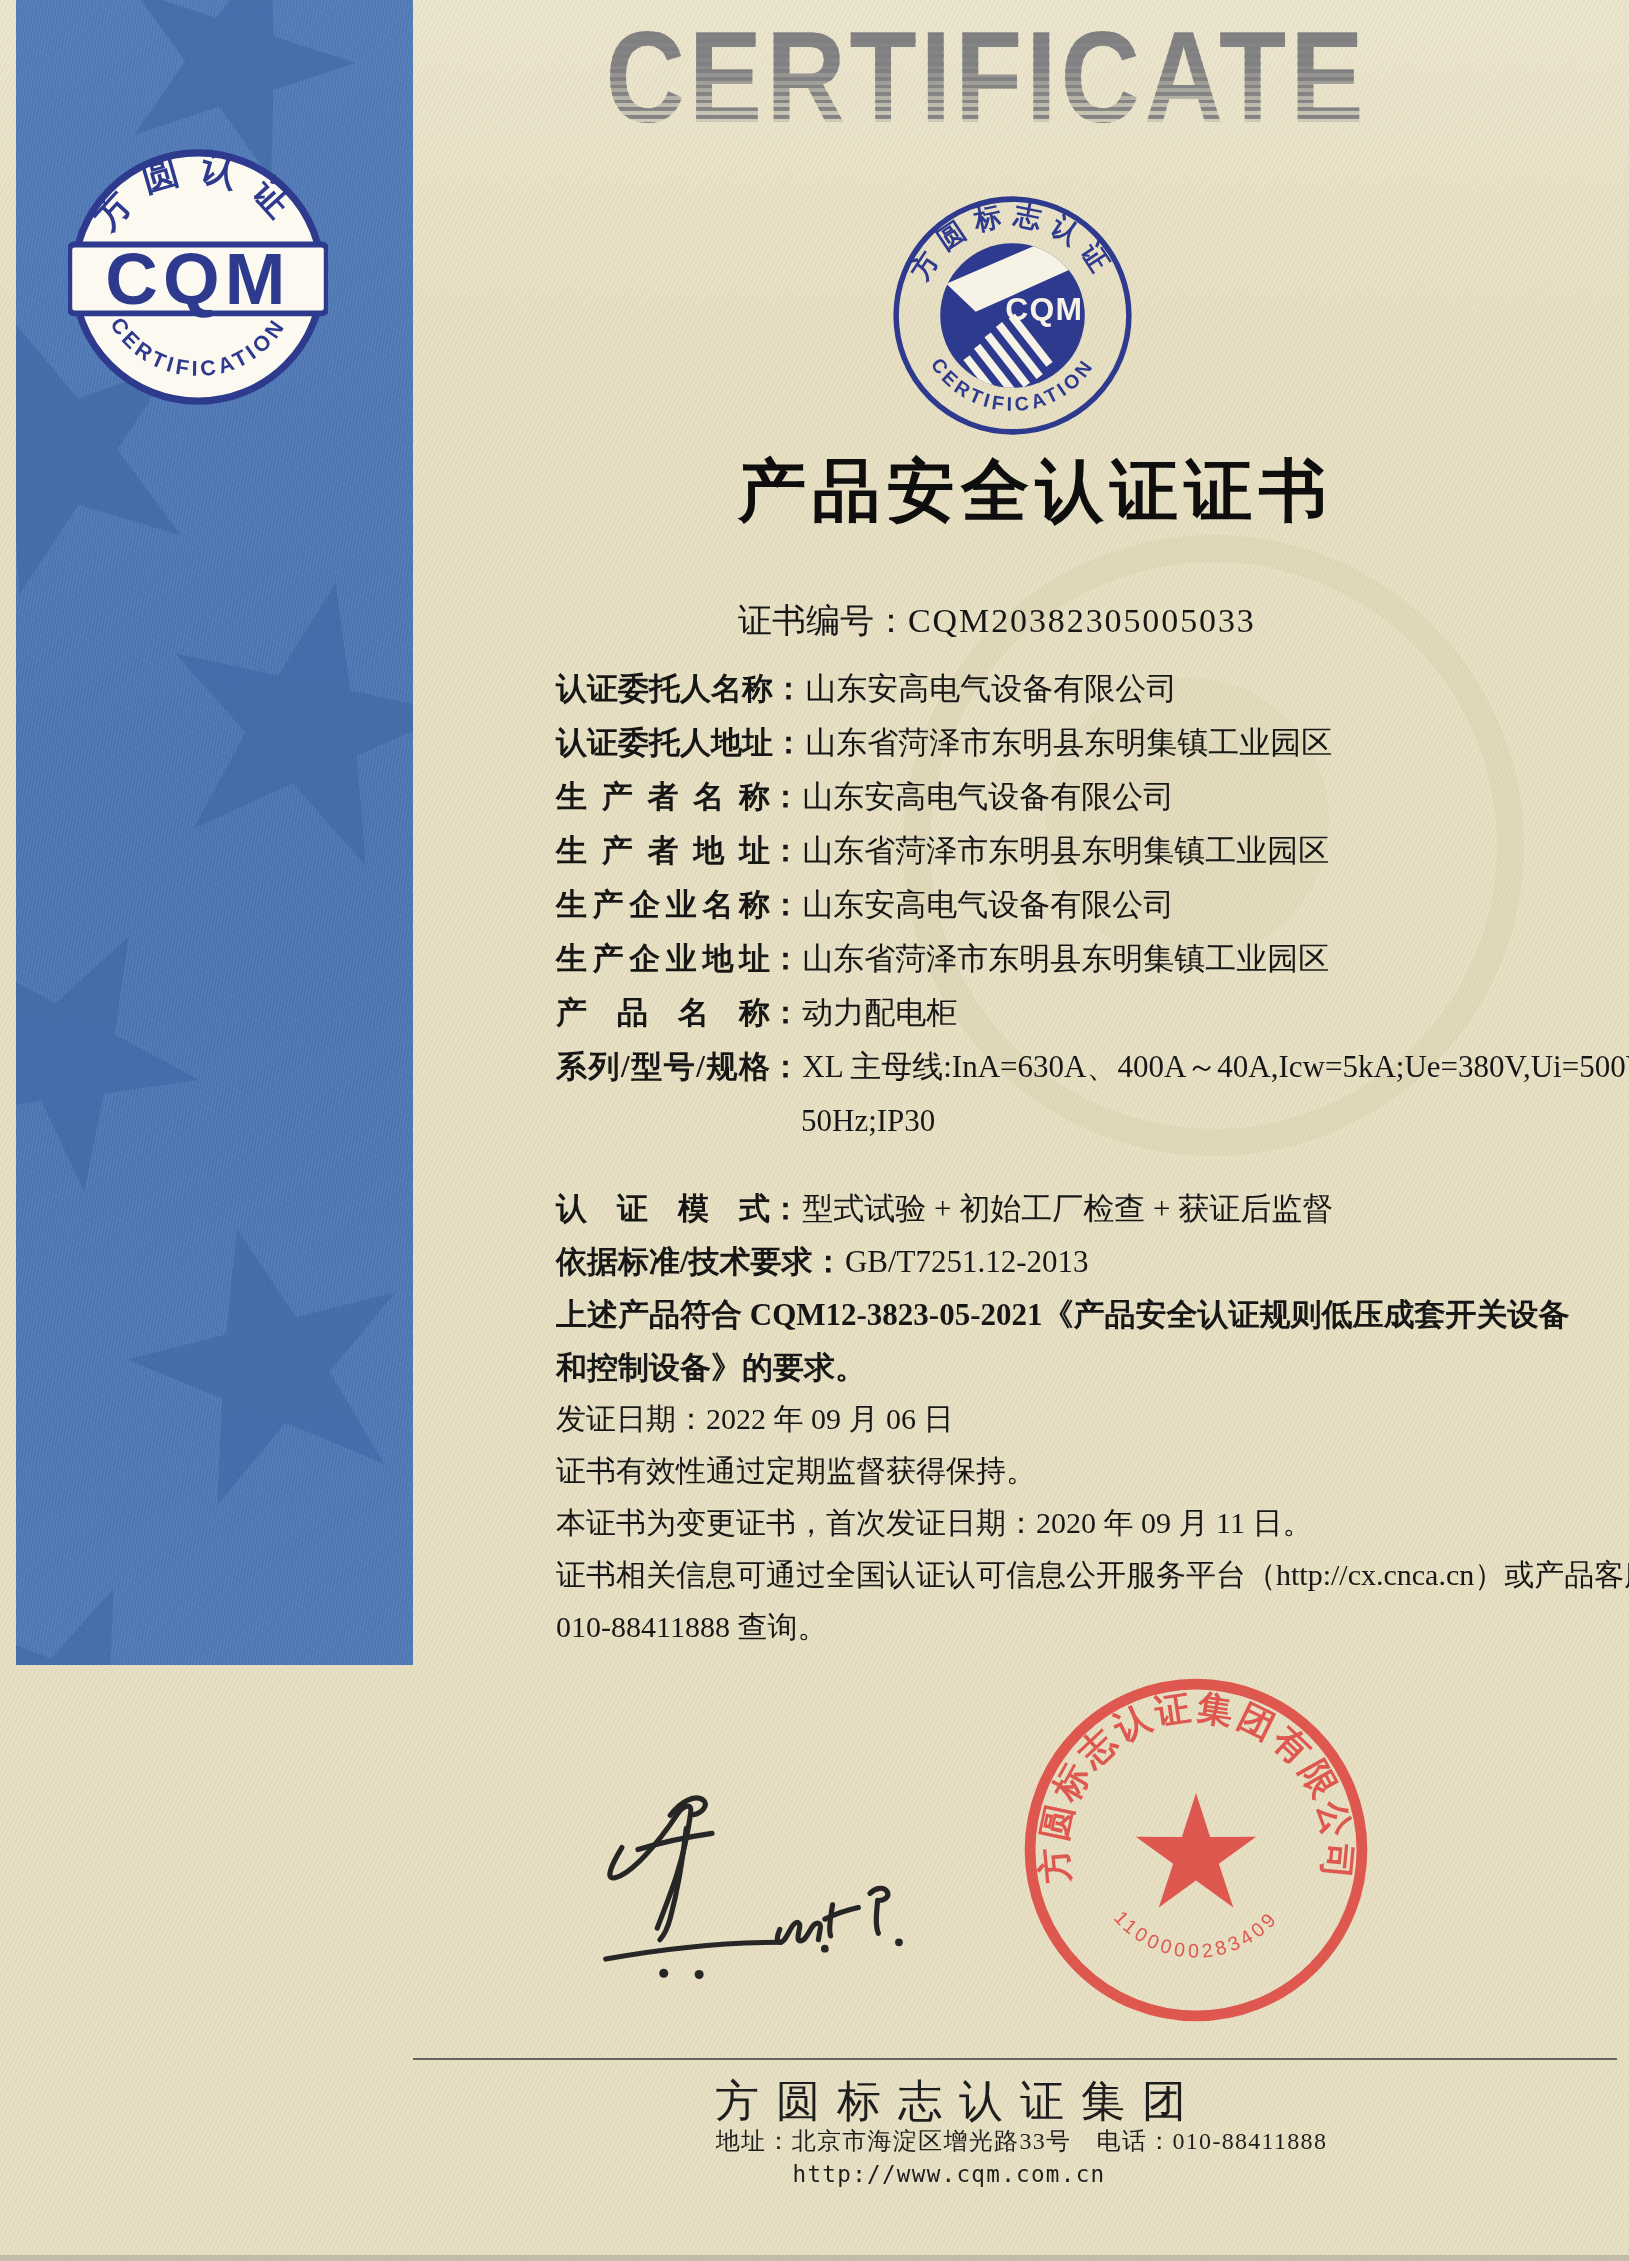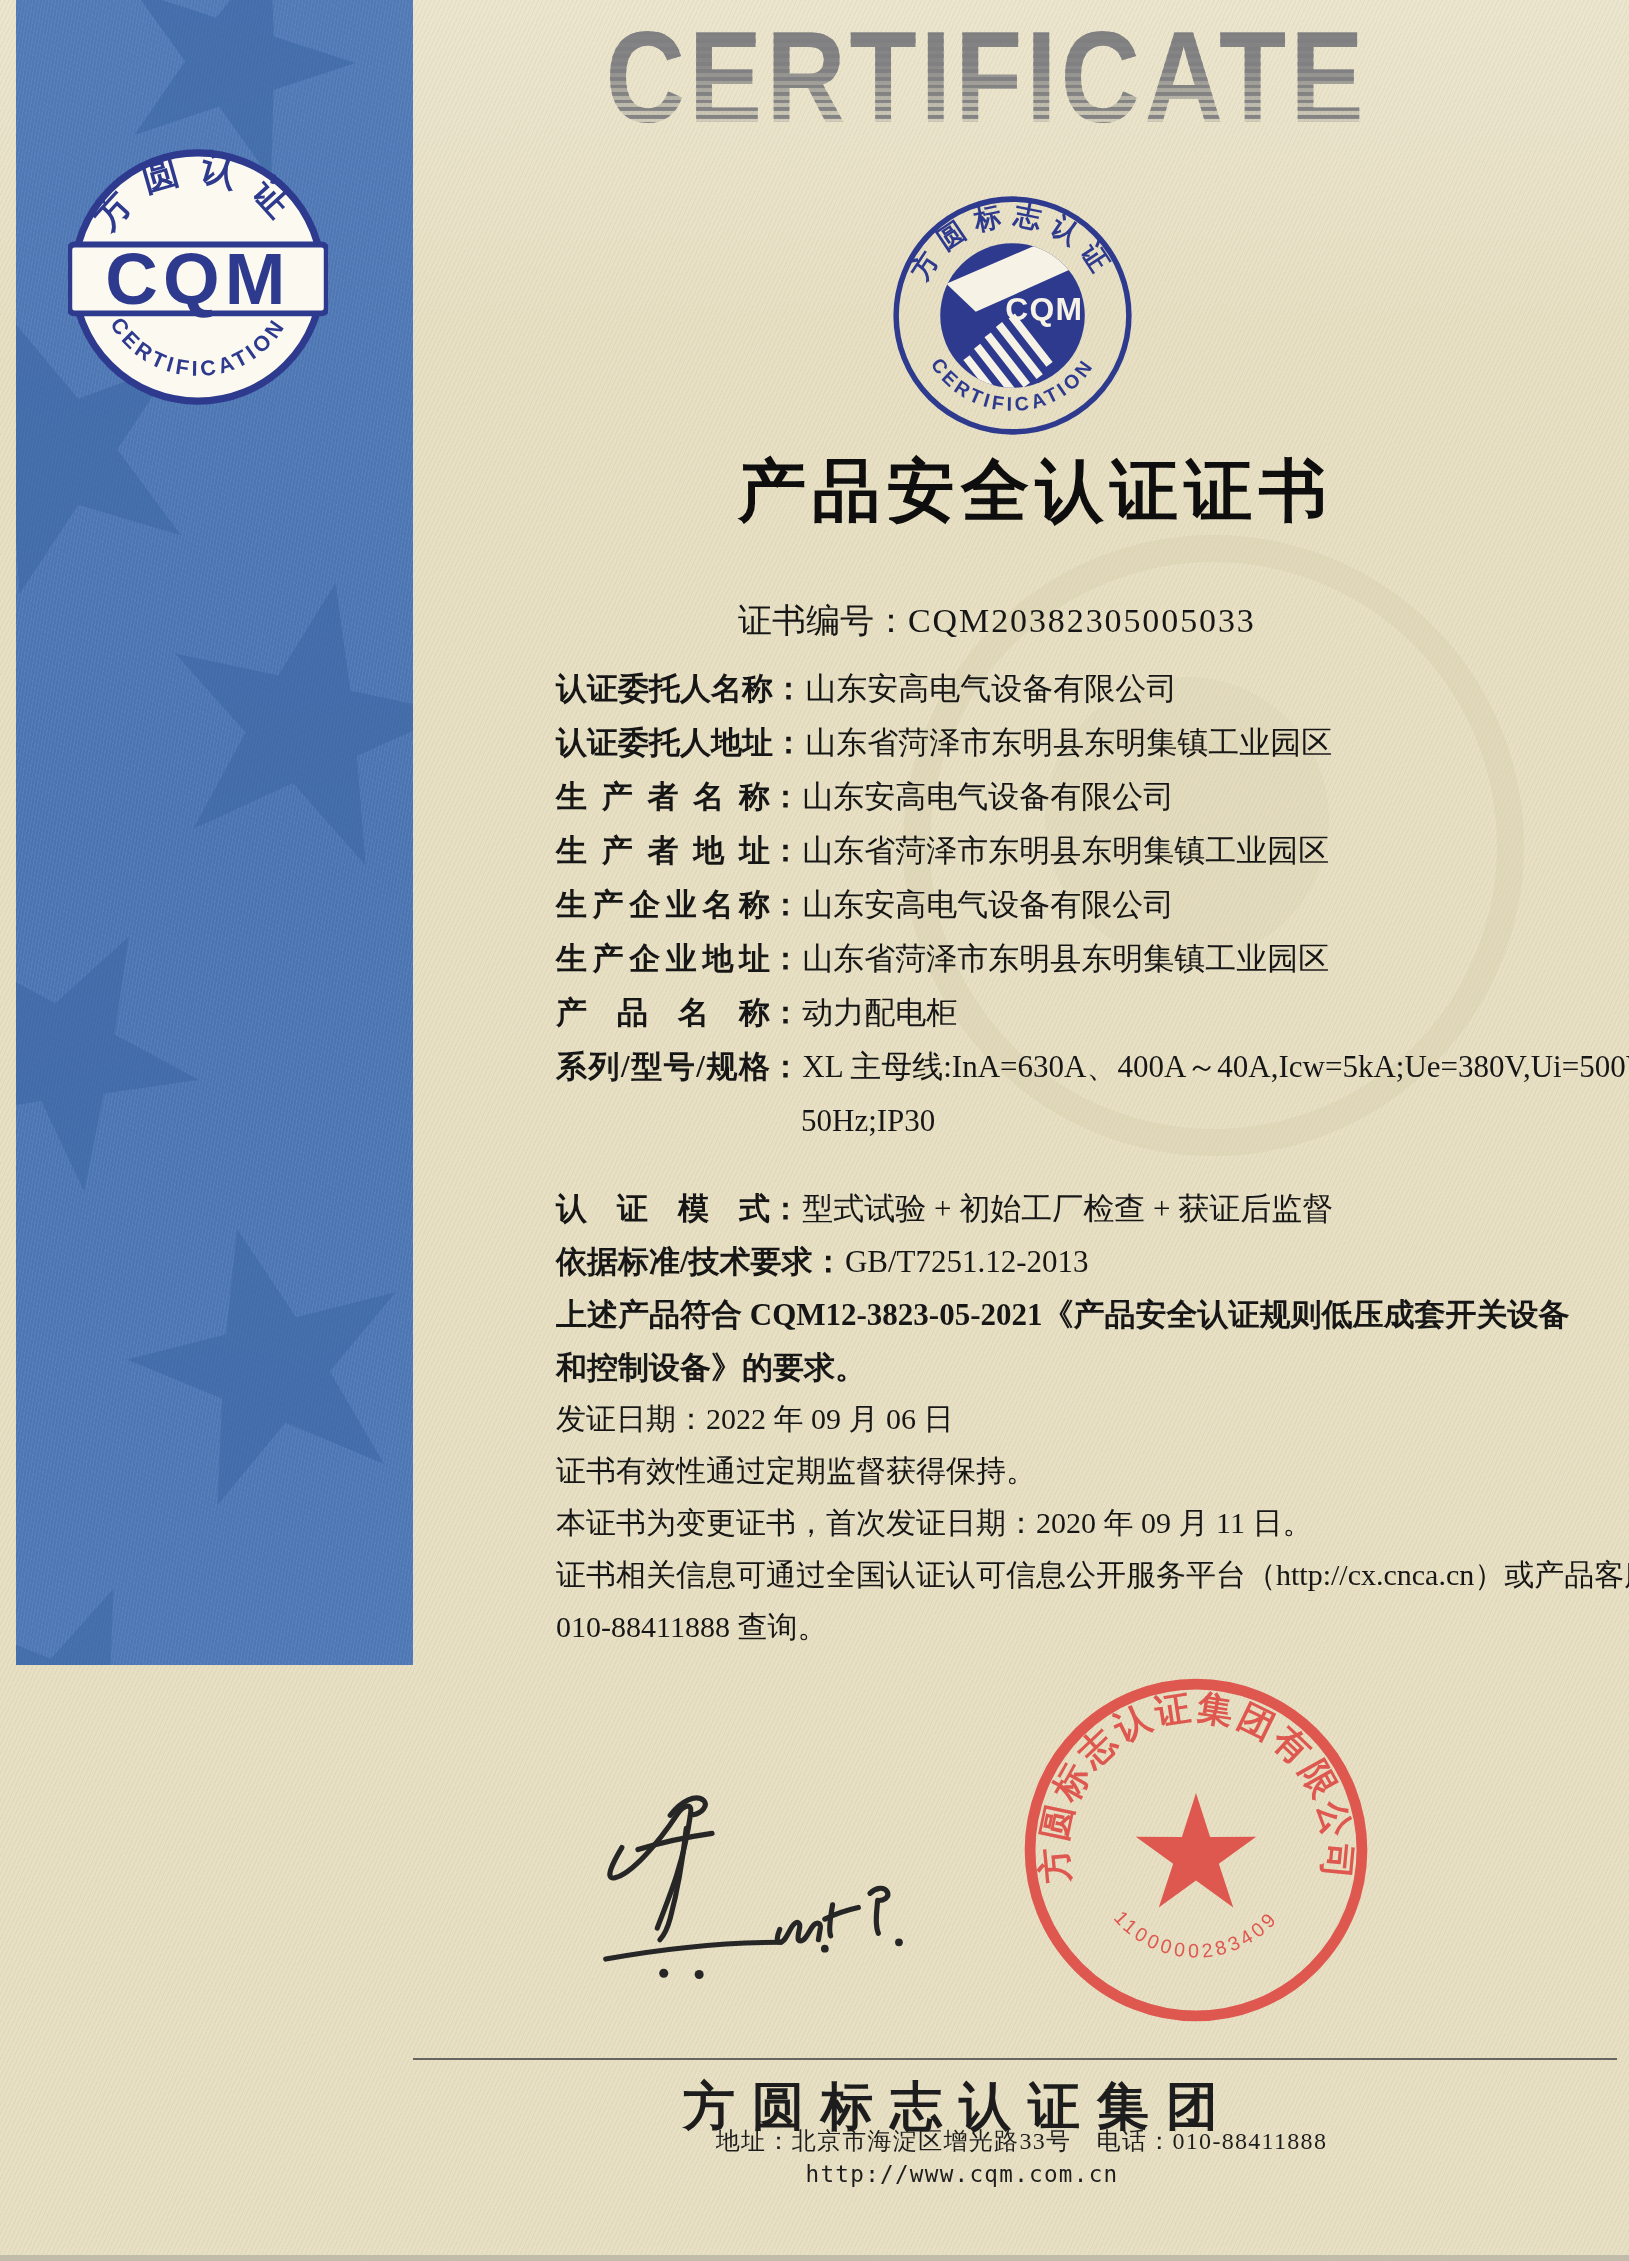--- a/index.html
+++ b/index.html
@@ -51,24 +51,24 @@
   .conformity{position:absolute;left:556px;top:1288px;width:1032px;
     font-size:31px;font-weight:bold;line-height:53px;}
   .dates{position:absolute;left:556px;top:1392px;width:1032px;height:53px;line-height:53px;font-size:30px;}
   .expiry{position:absolute;left:598px;top:0;}
   .notes{position:absolute;left:556px;top:1445px;width:1045px;font-size:30px;}
   .note{height:52px;line-height:52px;white-space:nowrap;}
   .signature{position:absolute;left:567px;top:1767px;width:361px;height:232px;}
   .seal{position:absolute;left:1006px;top:1660px;width:380px;height:380px;opacity:0.9;}
   .footer-line{position:absolute;left:413px;top:2058px;width:1204px;height:1.9px;background:#50504c;opacity:0.85;}
   .footer-company{position:absolute;left:413px;top:2072px;width:1092px;text-align:center;
-    font-size:52px;font-weight:bold;letter-spacing:17px;color:#1d1d1d;}
+    font-size:44px;font-weight:normal;letter-spacing:17px;color:#1d1d1d;}
   .footer-contact{position:absolute;left:413px;top:2125px;width:1217px;text-align:center;
     font-size:24px;letter-spacing:1.3px;color:#1d1d1d;}
-  .footer-site{position:absolute;left:426px;top:2161px;width:1072px;text-align:center;
+  .footer-site{position:absolute;left:413px;top:2161px;width:1072px;text-align:center;
     font-family:"DejaVu Sans Mono",monospace;font-size:22.6px;letter-spacing:1.3px;color:#1d1d1d;}
   .scan-edge{position:absolute;left:0;bottom:0;width:1630px;height:5.8px;background:#b9b4a4;opacity:0.8;}
   svg text{font-family:"Liberation Serif",serif;}
   svg .latin{font-family:"Liberation Sans",sans-serif;}
 </style>
 </head>
 <body>
 
 <div class="page">
 

